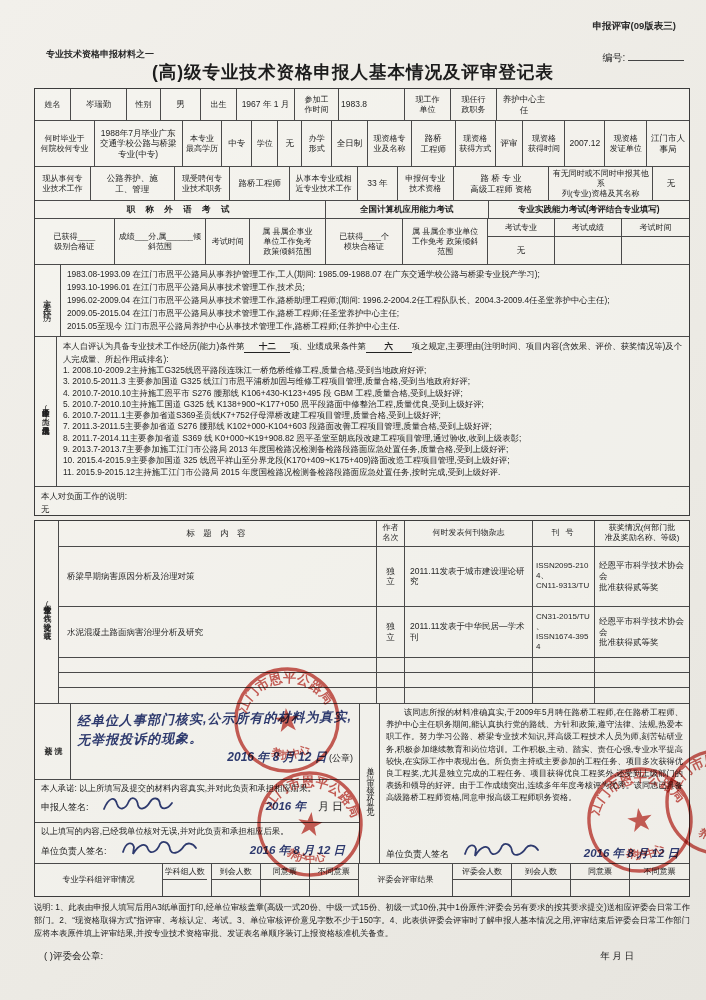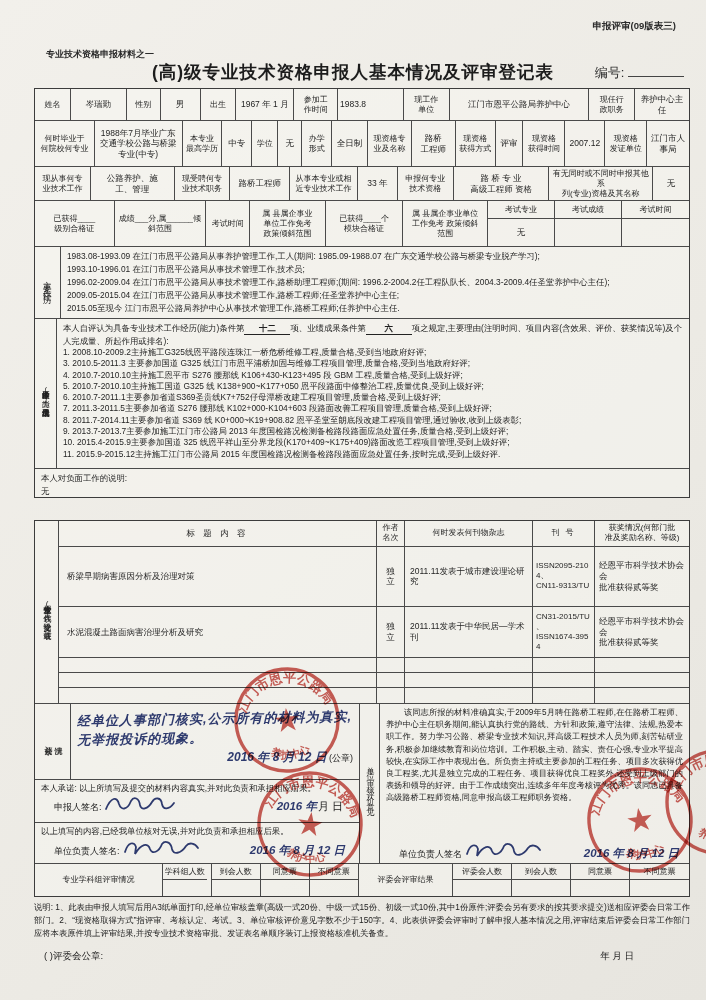--- a/index.html
+++ b/index.html
@@ -3,42 +3,42 @@
 <meta charset="utf-8">
 <style>
   html,body{margin:0;padding:0;}
   body{font-family:"Liberation Sans",sans-serif;color:#222;}
   .page{position:relative;width:706px;height:1000px;background:#edebe6;overflow:hidden;
         box-shadow:inset 0 0 60px rgba(120,115,105,.25);}
   .paper-tone{position:absolute;inset:0;background:linear-gradient(135deg,#f2f0eb 0%,#eceae4 60%,#e7e5df 100%);}
   
   .hdr-right{position:absolute;top:20px;right:30px;font-size:9.5px;font-weight:bold;color:#2a2a2a;}
   .hdr-left{position:absolute;top:48px;left:46px;font-size:9px;font-weight:bold;color:#2a2a2a;}
-  .hdr-no{position:absolute;top:64px;right:22px;font-size:13px;color:#2a2a2a;}
+  .hdr-no{position:absolute;top:50px;right:22px;font-size:10px;color:#2a2a2a;}
   .hdr-no .line{display:inline-block;width:56px;border-bottom:1px solid #444;height:10px;}
   .title{position:absolute;top:60px;left:0;width:100%;text-align:center;font-size:17.5px;font-weight:bold;
          letter-spacing:1px;color:#1c1c1c;}
   
   .tbl{position:absolute;left:34px;width:656px;border:1.6px solid #3c3c3c;box-sizing:border-box;background:rgba(250,249,245,.4);}
   .row{display:flex;border-bottom:1px solid #4a4a4a;box-sizing:border-box;}
   .row:last-child{border-bottom:none;}
   .c{border-right:1px solid #4a4a4a;box-sizing:border-box;display:flex;align-items:center;justify-content:center;
      text-align:center;font-size:8.5px;line-height:1.25;padding:1px 2px;color:#1f1f1f;overflow:hidden;}
   .c:last-child{border-right:none;}
   .lb{font-size:8px;}
   .pre{white-space:pre-line;}
   .vlab{writing-mode:vertical-rl;text-orientation:upright;letter-spacing:3px;font-size:8.5px;
         justify-content:center;padding:2px 0;}
   .vlab2{letter-spacing:0;font-size:7.6px;}
   .txt{display:block;text-align:left;align-items:flex-start;justify-content:flex-start;padding:3px 6px;}
   .ln{font-size:8.4px;line-height:13px;text-align:left;white-space:normal;}
   .blank{display:inline-block;min-width:34px;border-bottom:1px solid #222;text-align:center;font-weight:bold;padding:0 6px;}
   .hw{color:#2e3a6e;font-style:italic;font-weight:600;}
   .hw-big{font-size:13px;letter-spacing:1px;transform:rotate(-1deg);}
-  .sigline{display:flex;align-items:flex-end;gap:1px;padding:0 6px;margin-left:13px;}
+  .sigline{display:flex;align-items:flex-end;gap:12px;padding:0 6px;}
   .sig{display:inline-block;vertical-align:bottom;}
   
   .notes{position:absolute;left:34px;width:656px;font-size:8.3px;line-height:13px;text-align:justify;color:#222;}
   .committee{position:absolute;left:44px;width:630px;display:flex;justify-content:space-between;font-size:9.5px;color:#222;}
   .stamp{position:absolute;width:120px;height:120px;opacity:.82;mix-blend-mode:multiply;pointer-events:none;}
 </style>
 </head>
 <body>
 
 <div class="page">
@@ -59,21 +59,20 @@
       <div class="c" style="width:56px">岑瑞勤</div>
       <div class="c lb" style="width:34px">性别</div>
       <div class="c" style="width:40px">男</div>
       <div class="c lb" style="width:36px">出生</div>
       <div class="c" style="width:58px">1967 年    1 月</div>
       <div class="c lb pre" style="width:44px">参加工
 作时间</div>
       <div class="c" style="width:66px;justify-content:flex-start">1983.8</div>
       <div class="c lb pre" style="width:46px">现工作
 单位</div>
-      <div class="c" style="width:140px">江门市恩平公路局养护中心</div>
       <div class="c lb pre" style="width:46px">现任行
 政职务</div>
       <div class="c" style="width:54px">养护中心主任</div>
     </div>
 
     <div class="row" style="height:46px;">
       <div class="c lb pre" style="width:60px">何时毕业于
 何院校何专业</div>
       <div class="c pre" style="width:88px">1988年7月毕业广东
 交通学校公路与桥梁
@@ -115,20 +114,25 @@
       <div class="c" style="width:40px">33  年</div>
       <div class="c lb pre" style="width:56px">申报何专业
 技术资格</div>
       <div class="c pre" style="width:96px">路  桥  专  业
 高级工程师   资格</div>
       <div class="c lb pre" style="width:104px">有无同时或不同时申报其他系
 列(专业)资格及其名称</div>
       <div class="c" style="width:36px">无</div>
     </div>
 
+    <div class="row" style="height:18px;">
+      <div class="c" style="width:292px;font-weight:bold;letter-spacing:4px">职  称  外  语  考  试</div>
+      <div class="c" style="width:163px;font-weight:bold">全国计算机应用能力考试</div>
+      <div class="c" style="width:201px;font-weight:bold">专业实践能力考试(考评结合专业填写)</div>
+    </div>
 
     <div class="row" style="height:46px;">
       <div class="c lb pre" style="width:80px">已获得____
 级别合格证</div>
       <div class="c lb pre" style="width:92px">成绩___分,属______倾
 斜范围</div>
       <div class="c lb" style="width:44px">考试时间</div>
       <div class="c lb pre" style="width:76px">属 县属企事业
 单位工作免考
 政策倾斜范围</div>

